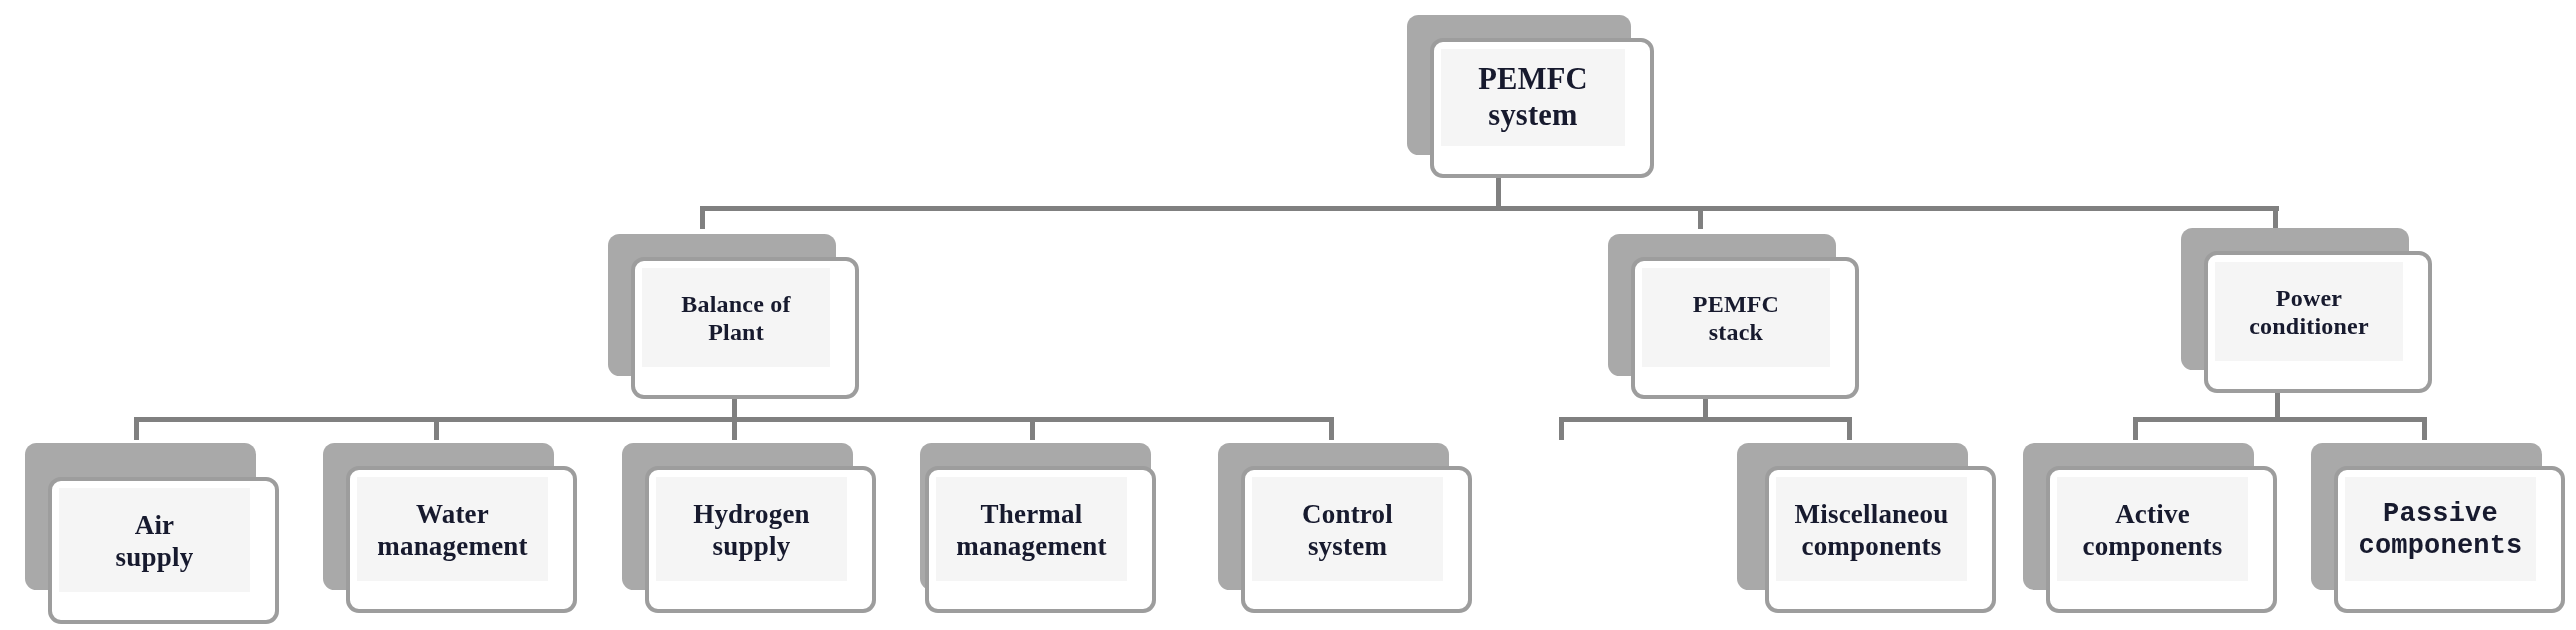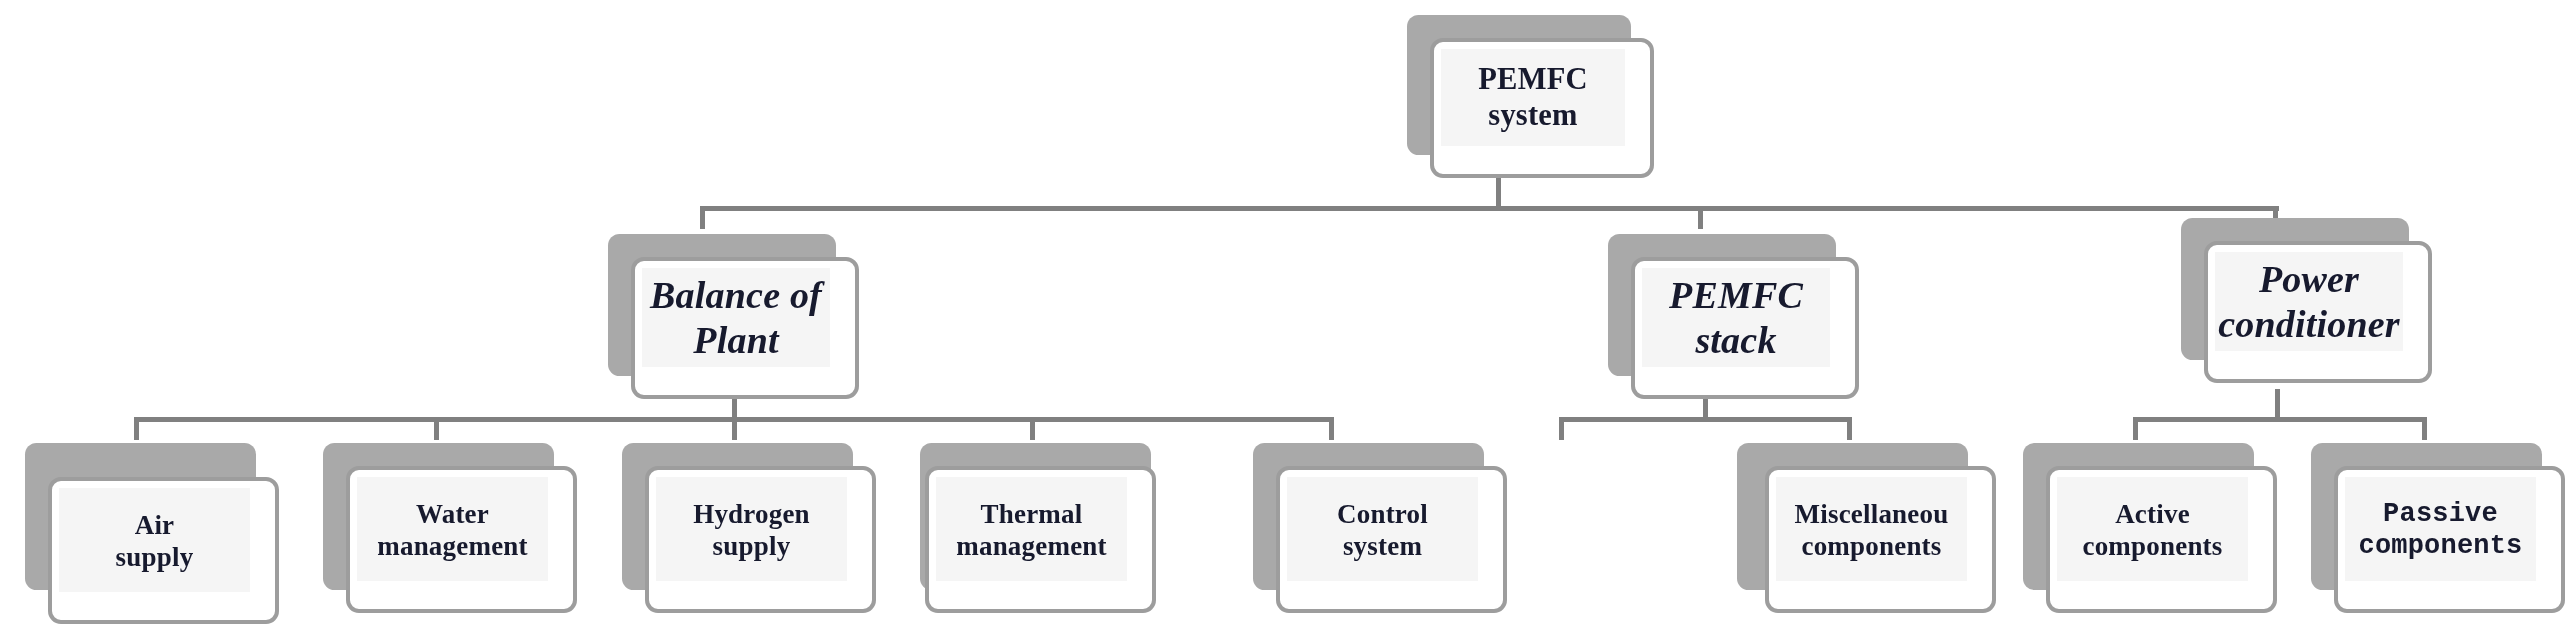--- a/index.html
+++ b/index.html
@@ -34,21 +34,21 @@
     font-weight:bold;
     color:#171a2e;
     line-height:1.18;
     letter-spacing:0.2px;
     white-space:pre-line;
     overflow:hidden;
     padding:0 5px;
     box-sizing:border-box;
   }
   .lvl0 .label{font-size:30.5px;}
-  .lvl1 .label{font-size:38px;font-style:italic;}
+  .lvl1 .label{font-size:24px;}
   .lvl2 .label{font-size:27px;}
 
   
   .lvl2 .label{transform:translate(-9px,-9px);}
   .lvl1 .label{transform:translate(-9px,-10px);}
   .lvl0 .label{transform:translate(-9px,-10px);}
 </style>
 </head>
 <body>
 
@@ -102,21 +102,21 @@
 
   <div class="node lvl1" style="left:1608px;top:234px;width:251px;height:165px;">
     <div class="shadow" style="width:228px;height:142px;"></div>
     <div class="face" style="left:23px;top:23px;width:228px;height:142px;">
       <div class="inner"></div>
       <div class="label">PEMFC
 stack</div>
     </div>
   </div>
 
-  <div class="node lvl1" style="left:2181px;top:218px;width:251px;height:165px;">
+  <div class="node lvl1" style="left:2181px;top:228px;width:251px;height:165px;">
     <div class="shadow" style="width:228px;height:142px;"></div>
     <div class="face" style="left:23px;top:23px;width:228px;height:142px;">
       <div class="inner"></div>
       <div class="label">Power
 conditioner</div>
     </div>
   </div>
 
   <div class="node lvl2" style="left:25px;top:443px;width:254px;height:170px;">
     <div class="shadow" style="width:231px;height:147px;"></div>
@@ -147,21 +147,21 @@
 
   <div class="node lvl2" style="left:920px;top:443px;width:254px;height:170px;">
     <div class="shadow" style="width:231px;height:147px;"></div>
     <div class="face" style="left:5px;top:23px;width:231px;height:147px;">
       <div class="inner"></div>
       <div class="label">Thermal
 management</div>
     </div>
   </div>
 
-  <div class="node lvl2" style="left:1218px;top:443px;width:254px;height:170px;margin-left:35px;">
+  <div class="node lvl2" style="left:1218px;top:443px;width:254px;height:170px;">
     <div class="shadow" style="width:231px;height:147px;"></div>
     <div class="face" style="left:23px;top:23px;width:231px;height:147px;">
       <div class="inner"></div>
       <div class="label">Control
 system</div>
     </div>
   </div>
 
 
   <div class="node lvl2" style="left:1737px;top:443px;width:254px;height:170px;">

